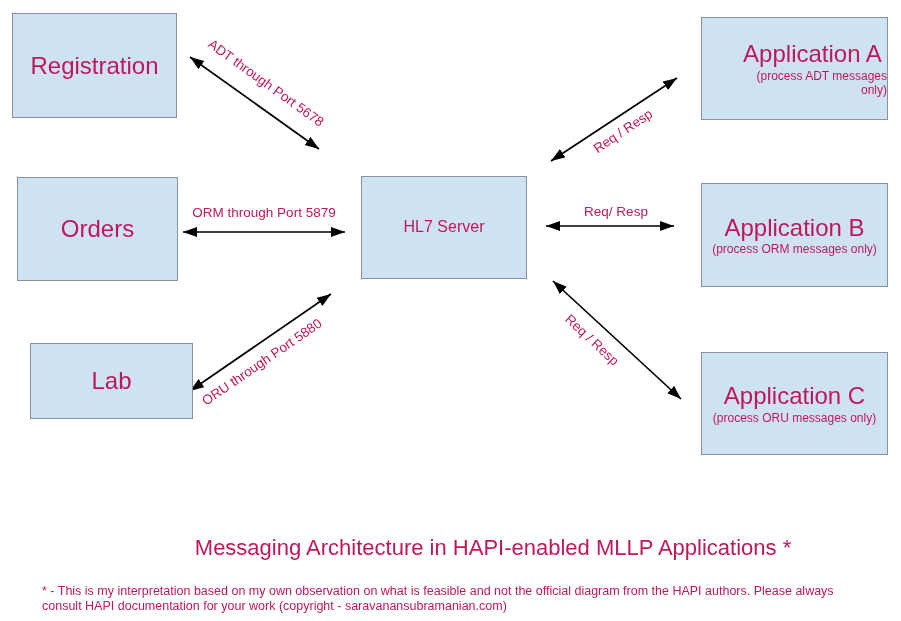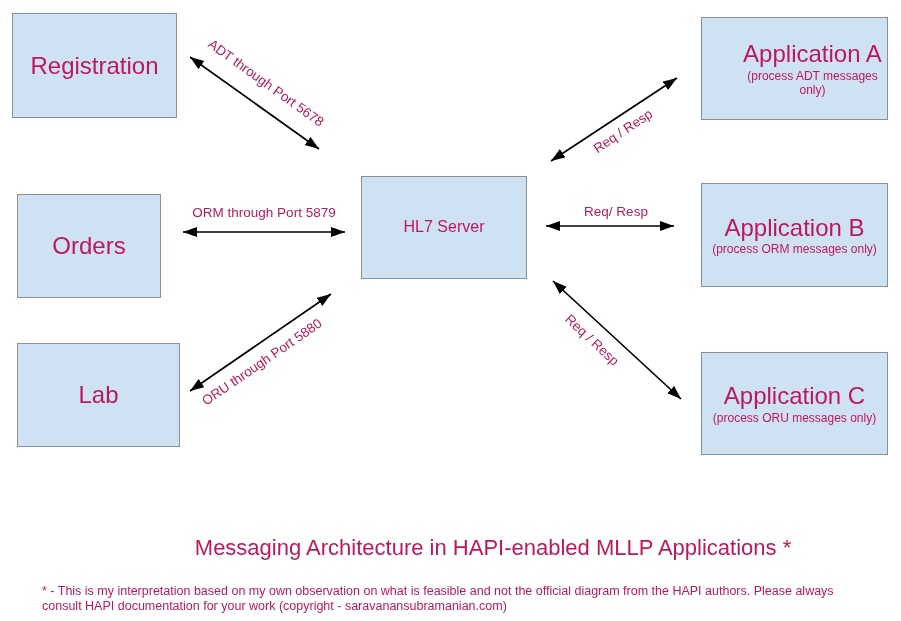--- a/index.html
+++ b/index.html
@@ -21,21 +21,21 @@
     background: var(--box-fill, #cfe2f3);
     border: 1px solid var(--box-border, #8a9099);
     display: flex;
     flex-direction: column;
     align-items: center;
     justify-content: center;
     text-align: center;
   }
   .node-label { font-size: 24px; line-height: 1.15; }
   .node-label.big { font-size: 16px; }
-  .node-sublabel { font-size: 12px; line-height: 1.18; margin-top: 1px; }
+  .node-sublabel { font-size: 12px; line-height: 1.18; margin-top: 1px; text-align: right; }
   .node-sublabel.hl7 { font-size: 10.5px; width: 152px; }
   .edge-label {
     position: absolute;
     font-size: 13.5px;
     white-space: nowrap;
     transform: translate(-50%, -50%) rotate(var(--rot, 0deg));
     transform-origin: center center;
   }
   .title {
     position: absolute;
@@ -71,25 +71,25 @@
     <line x1="190" y1="391" x2="331" y2="294" marker-start="url(#ah)" marker-end="url(#ah)"></line>
     <line x1="551" y1="161" x2="677" y2="78" marker-start="url(#ah)" marker-end="url(#ah)"></line>
     <line x1="546" y1="226" x2="674" y2="226" marker-start="url(#ah)" marker-end="url(#ah)"></line>
     <line x1="553" y1="281" x2="681" y2="399" marker-start="url(#ah)" marker-end="url(#ah)"></line>
   </svg>
 
   <div class="node" style="left:12px; top:13px; width:165px; height:105px;">
     <div class="node-label">Registration</div>
   </div>
 
-  <div class="node" style="left:17px; top:194px; width:144px; height:104px;">
+  <div class="node" style="left:17px; top:177px; width:161px; height:104px;">
     <div class="node-label">Orders</div>
   </div>
 
-  <div class="node" style="left:17px; top:343px; width:163px; height:104px;">
+  <div class="node" style="left:30px; top:343px; width:163px; height:76px;">
     <div class="node-label">Lab</div>
   </div>
 
   <div class="node" style="left:361px; top:176px; width:166px; height:103px;">
     <div class="node-label big">HL7 Server</div>
   </div>
 
   <div class="node" style="left:701px; top:17px; width:187px; height:103px;padding-left:36px;">
     <div class="node-label">Application A</div>
     <div class="node-sublabel">(process ADT messages only)</div>

